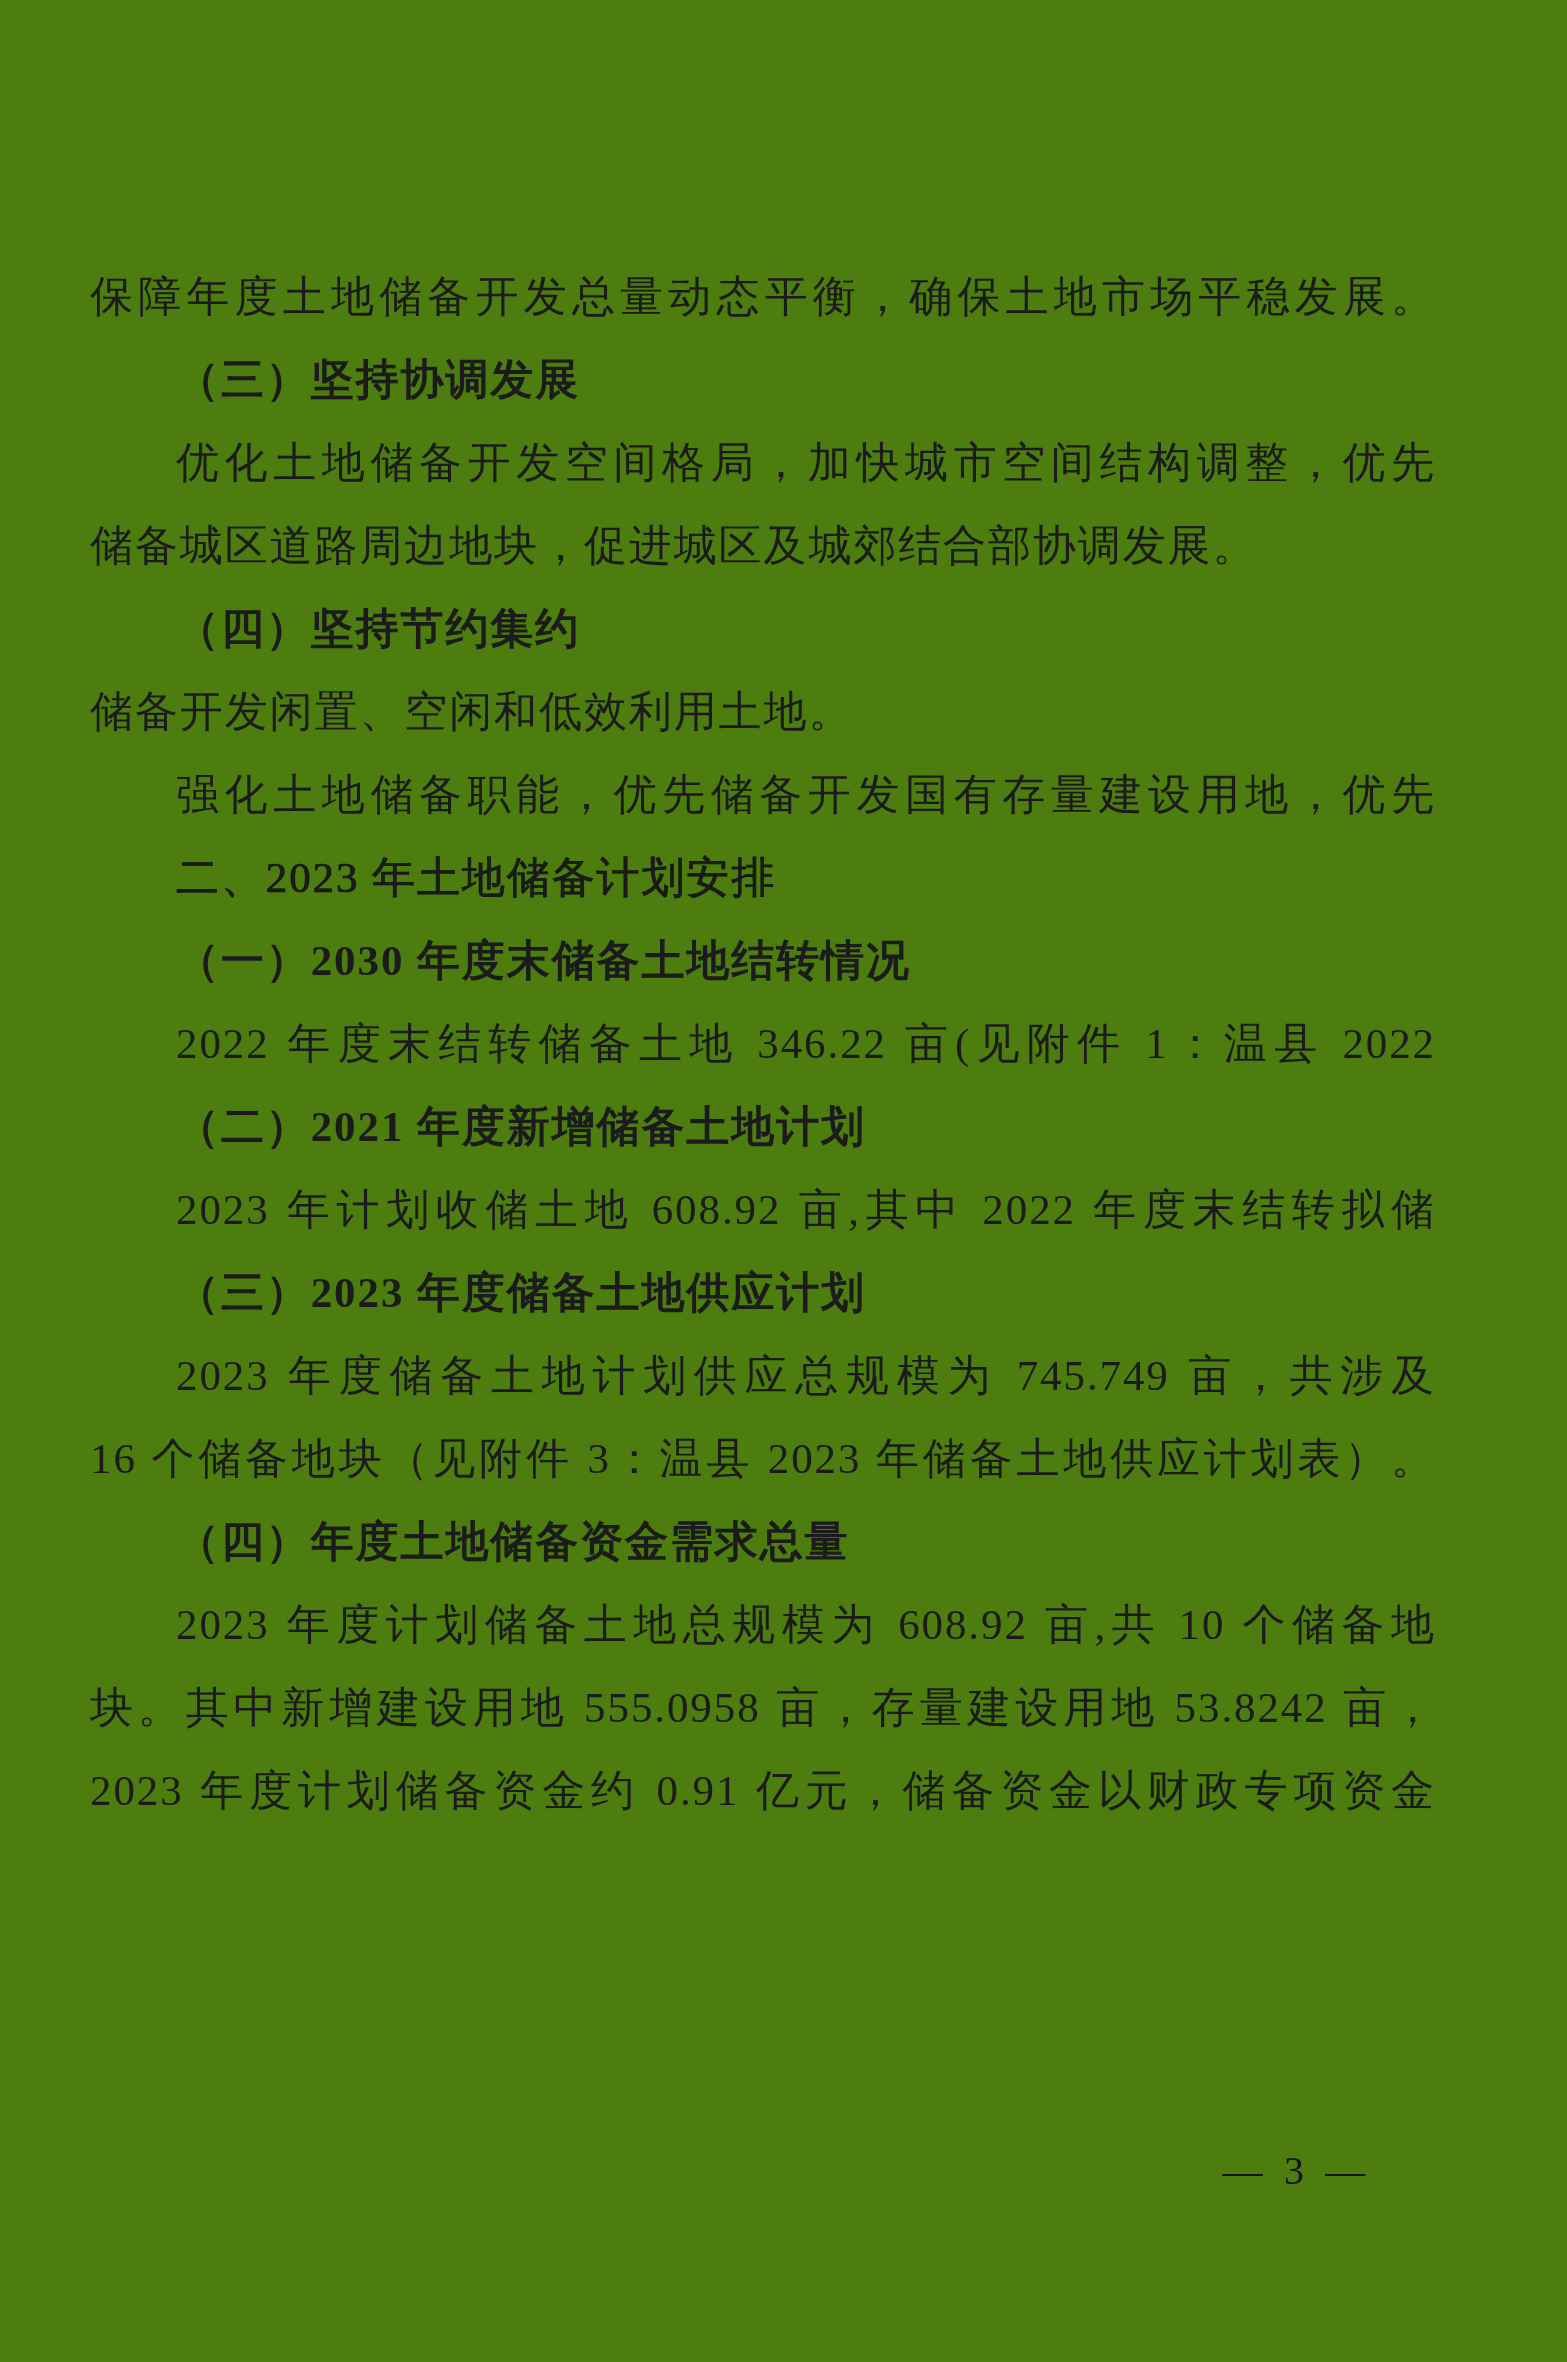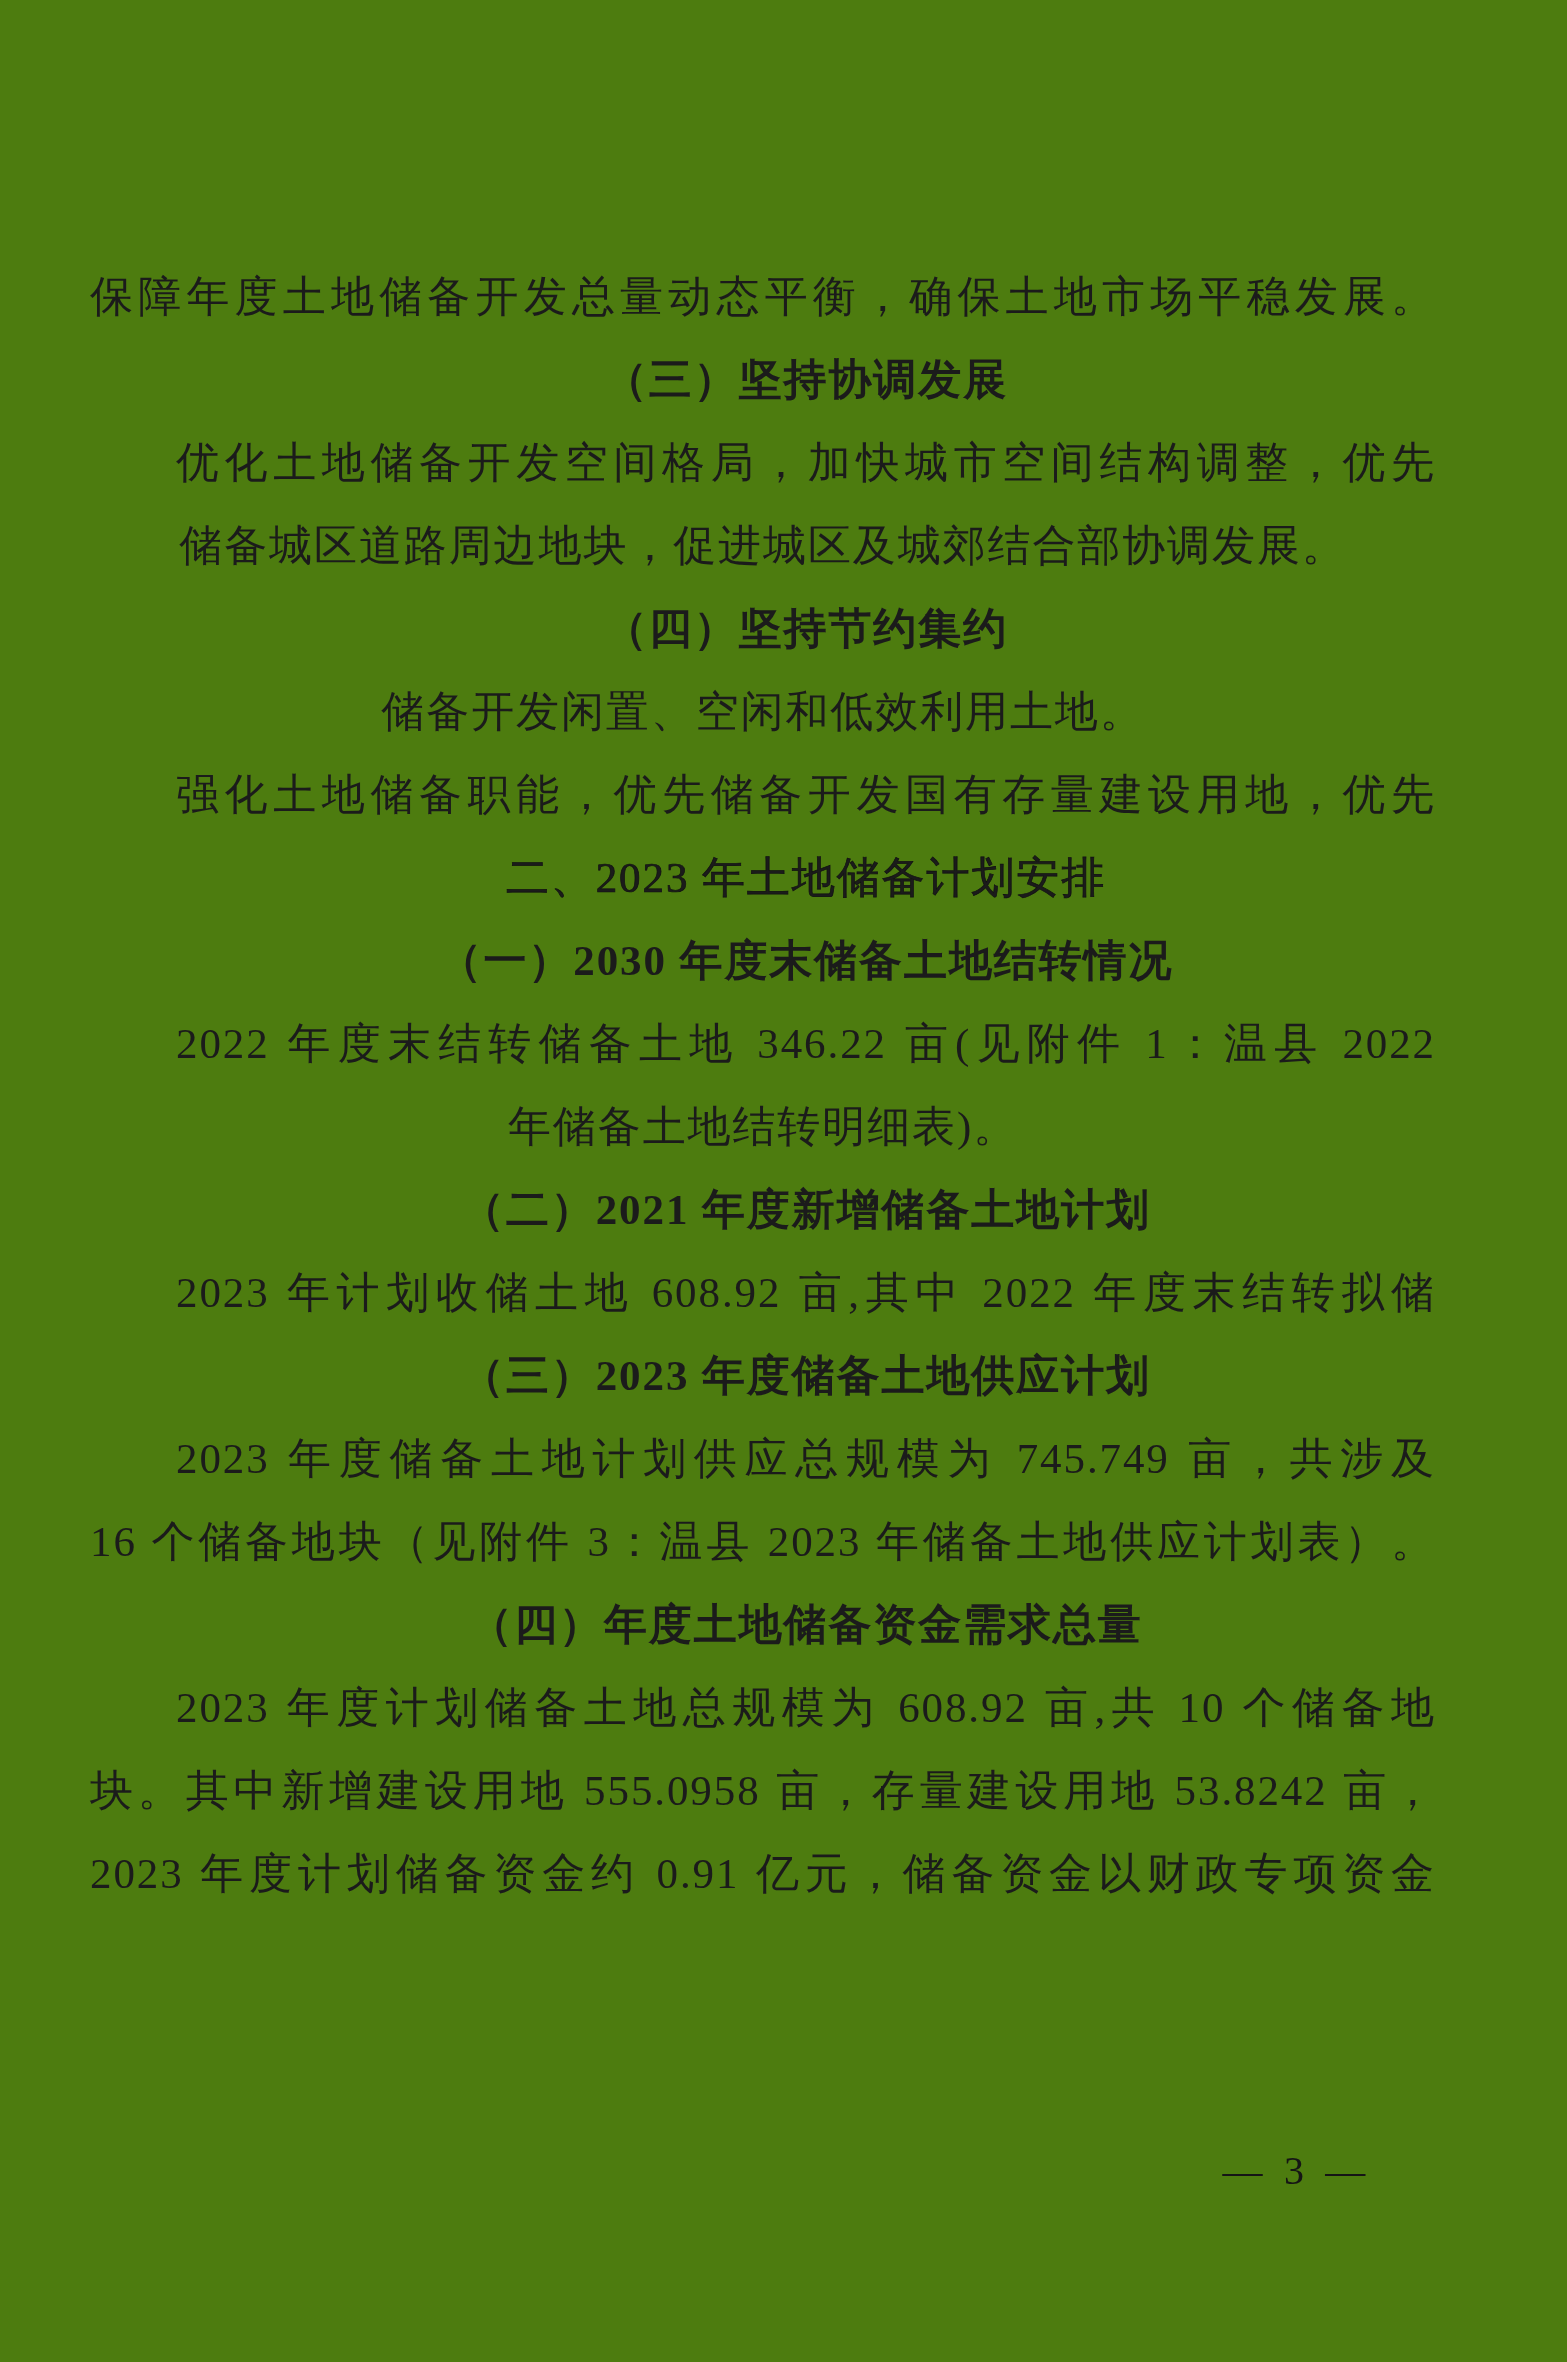--- a/index.html
+++ b/index.html
@@ -22,21 +22,21 @@
     top: 255px;
     left: 90px;
     width: 1346px;
   }
   .line {
     font-size: 43px;
     line-height: 83px;
     height: 83px;
     letter-spacing: 1.9px;
     white-space: nowrap;
-    text-align: center;
+    text-align: left;
   }
   
   .fill {
     white-space: normal;
     text-align: justify;
     text-align-last: justify;
     text-justify: inter-character;
   }
   
   .indent {
@@ -69,21 +69,20 @@
     <div class="line fill">保障年度土地储备开发总量动态平衡，确保土地市场平稳发展。</div>
     <div class="line indent heading">（三）坚持协调发展</div>
     <div class="line indent fill">优化土地储备开发空间格局，加快城市空间结构调整，优先</div>
     <div class="line">储备城区道路周边地块，促进城区及城郊结合部协调发展。</div>
     <div class="line indent heading">（四）坚持节约集约</div>
     <div class="line">储备开发闲置、空闲和低效利用土地。</div>
     <div class="line indent fill">强化土地储备职能，优先储备开发国有存量建设用地，优先</div>
     <div class="line indent heading-major">二、2023 年土地储备计划安排</div>
     <div class="line indent heading">（一）2030 年度末储备土地结转情况</div>
     <div class="line indent fill">2022 年度末结转储备土地 346.22 亩(见附件 1：温县 2022</div>
-    <div class="line">年储备土地结转明细表)。</div>
     <div class="line indent heading">（二）2021 年度新增储备土地计划</div>
     <div class="line indent fill">2023 年计划收储土地 608.92 亩,其中 2022 年度末结转拟储</div>
     <div class="line indent heading">（三）2023 年度储备土地供应计划</div>
     <div class="line indent fill">2023 年度储备土地计划供应总规模为 745.749 亩，共涉及</div>
     <div class="line fill">16 个储备地块（见附件 3：温县 2023 年储备土地供应计划表）。</div>
     <div class="line indent heading">（四）年度土地储备资金需求总量</div>
     <div class="line indent fill">2023 年度计划储备土地总规模为 608.92 亩,共 10 个储备地</div>
     <div class="line fill">块。其中新增建设用地 555.0958 亩，存量建设用地 53.8242 亩，</div>
     <div class="line fill">2023 年度计划储备资金约 0.91 亿元，储备资金以财政专项资金</div>
 

